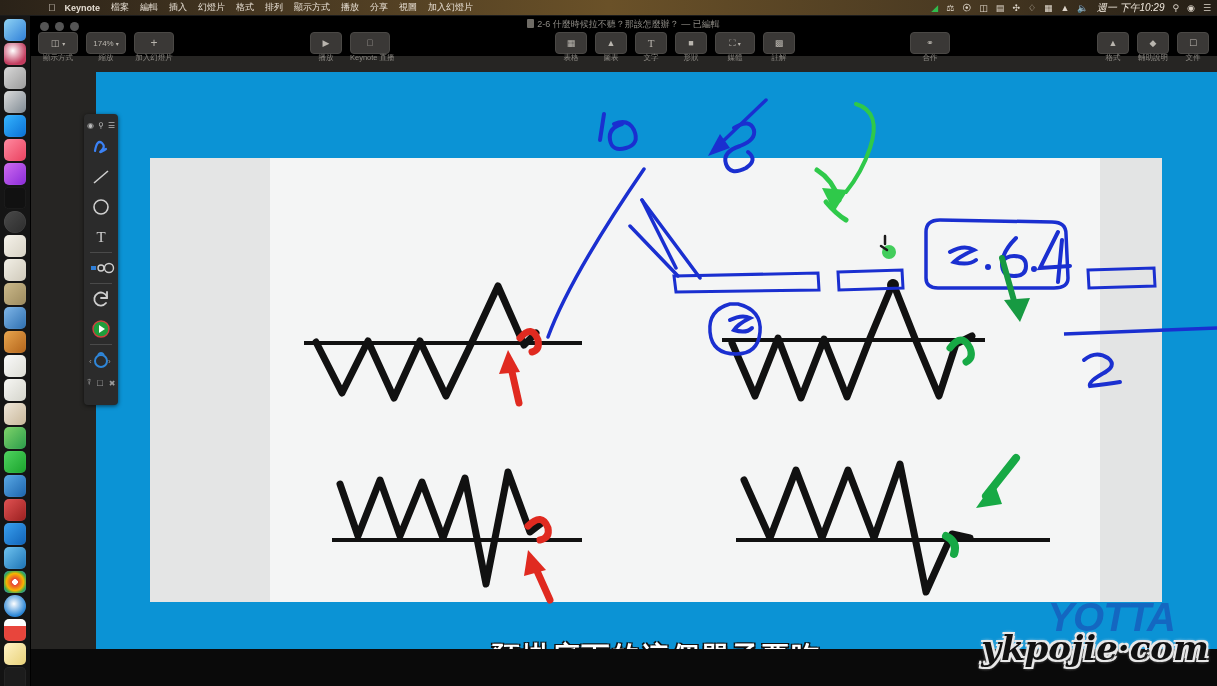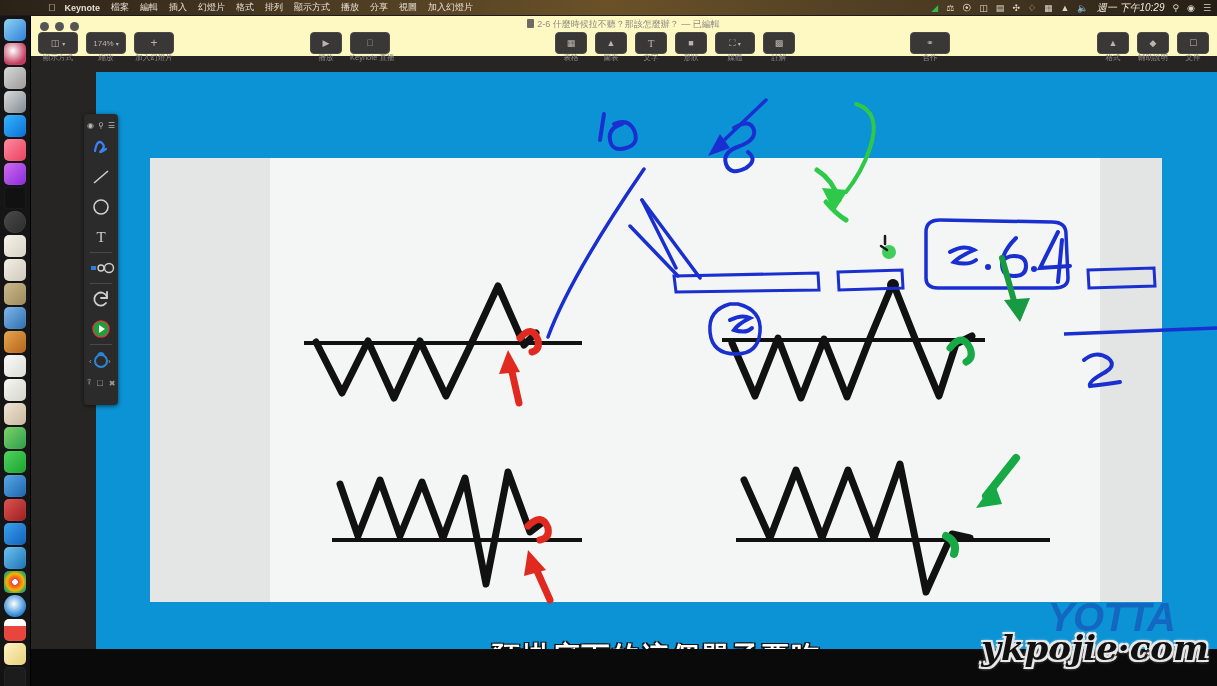--- a/index.html
+++ b/index.html
@@ -20,21 +20,21 @@
 
   
   #dock{position:absolute;left:0;top:16px;width:30px;height:670px;background:rgba(20,20,20,.88);
      border-right:1px solid #000;display:flex;flex-direction:column;align-items:center;padding-top:3px;z-index:55;}
   .dk{width:22px;height:22px;border-radius:5px;margin-bottom:2px;flex:none;
       box-shadow:0 0 0 .5px rgba(255,255,255,.08) inset;}
   .dksep{width:18px;height:1px;background:rgba(255,255,255,.18);margin:2px 0;}
 
   
   #win{position:absolute;left:30px;top:16px;width:1187px;height:670px;background:#262523;z-index:20;}
-  #titlebar{position:absolute;left:0;top:0;width:1187px;height:40px;background:#fef9c3;}
+  #titlebar{position:absolute;left:0;top:0;width:1187px;height:40px;background:#000000;}
   .traffic{position:absolute;top:6px;display:flex;gap:6px;left:10px;}
   .tl{width:9px;height:9px;border-radius:50%;background:#555;}
   #wtitle{position:absolute;top:2px;left:0;width:1187px;text-align:center;color:#8d8a84;font-size:9px;
      white-space:nowrap;overflow:hidden;}
   #wtitle .doc-ic{display:inline-block;width:7px;height:9px;background:#6e6b65;vertical-align:-1px;margin-right:3px;border-radius:1px;}
 
   .tbgroup{position:absolute;top:16px;display:flex;gap:8px;}
   .tbtn{width:38px;min-width:24px;height:20px;border-radius:4px;background:#3a3836;border:.5px solid #4a4845;
     display:flex;align-items:center;justify-content:center;color:#b9b5ae;font-size:9px;position:relative;}
   .tbtn.sq{width:30px;}

